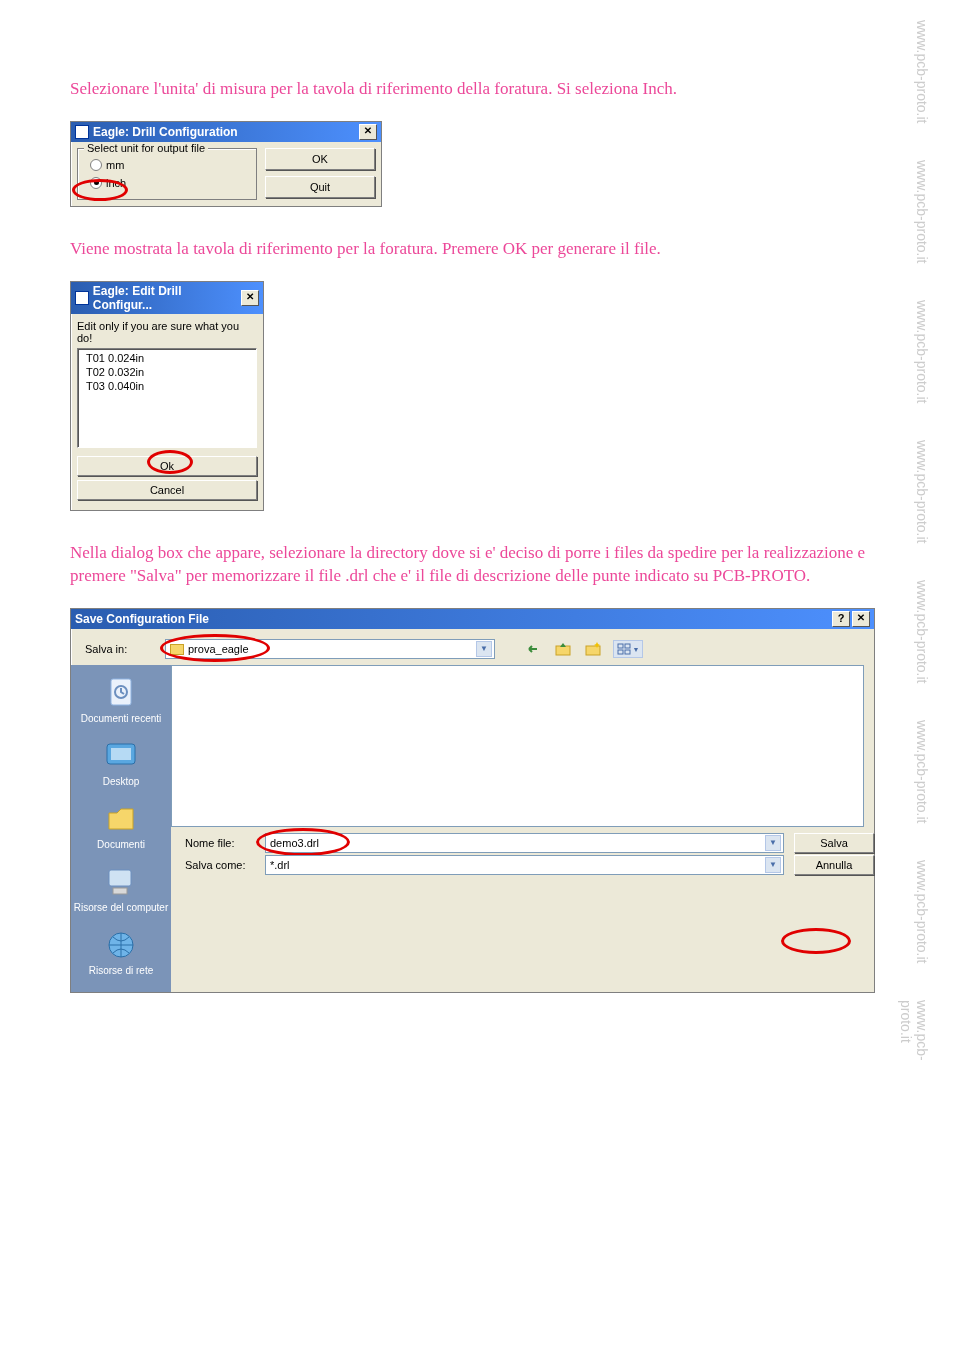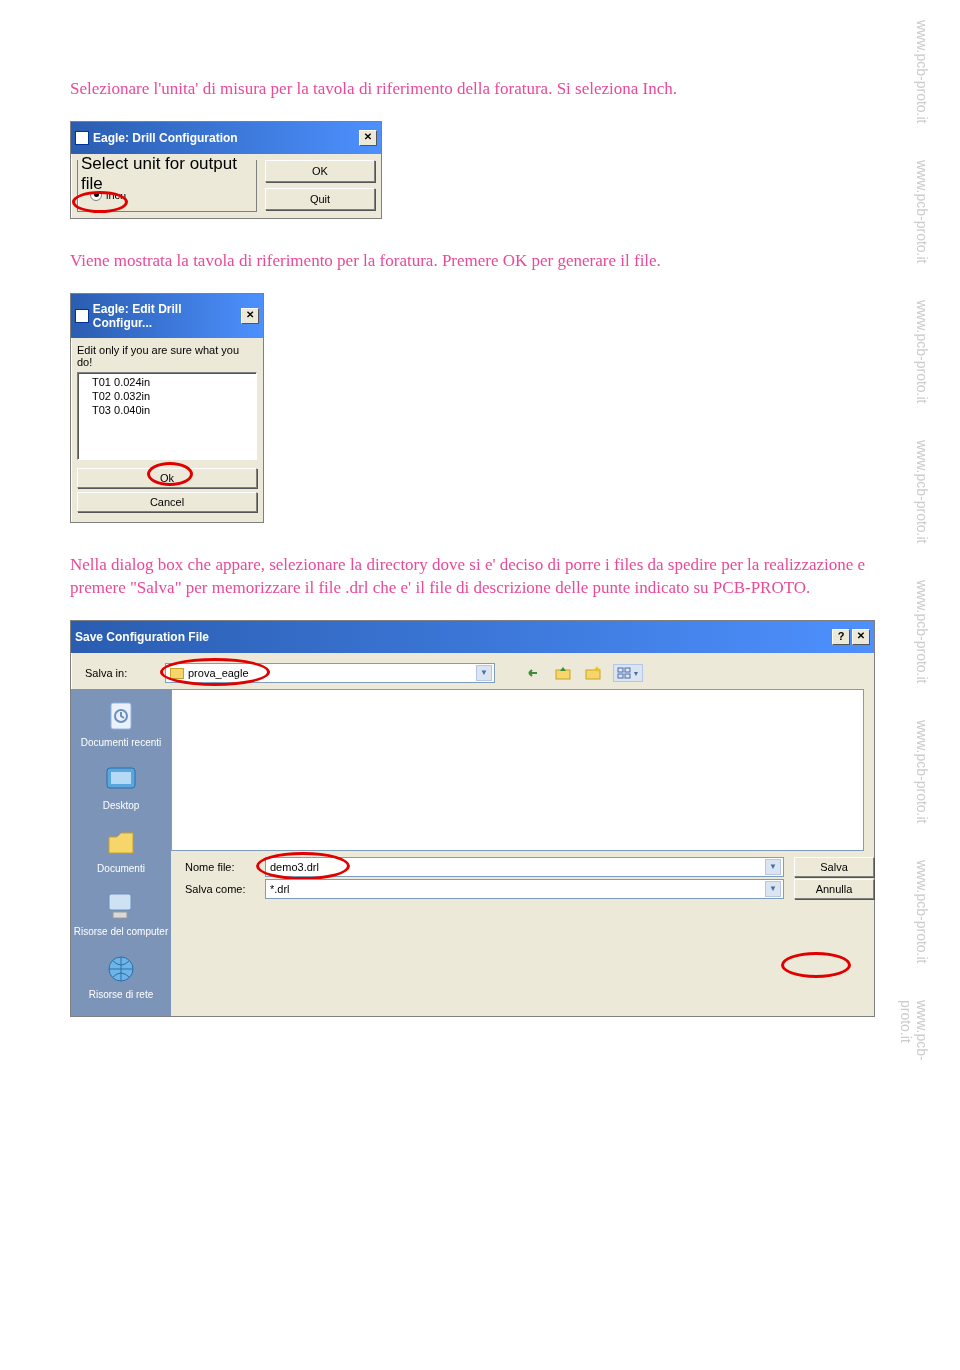--- a/index.html
+++ b/index.html
@@ -45,21 +45,21 @@
     background: #ece9d8;
     border: 1px solid #7f7f7f;
     box-shadow: 1px 1px 0 #fff inset;
     margin-bottom: 30px;
   }
   .titlebar {
     background: linear-gradient(to right, #2a5db0, #4d90fe);
     color: #fff;
     font-size: 12px;
     font-weight: bold;
-    padding: 8px 4px;
+    padding: 2px 4px;
     display: flex;
     align-items: center;
   }
   .titlebar .icon-app {
     width: 14px; height: 14px;
     background: #fff;
     margin-right: 4px;
     border: 1px solid #003399;
     display: inline-block;
   }
@@ -105,24 +105,24 @@
   .dlg1-body { padding: 6px; display: flex; gap: 8px; }
   .groupbox {
     border: 1px solid #7f7f7f;
     box-shadow: 1px 1px 0 #fff inset;
     padding: 4px 8px 8px 8px;
     position: relative;
     flex: 1;
   }
   .groupbox .legend {
     position: absolute;
-    top: -7px; left: 0;
+    top: -7px; left: 6px;
     background: #ece9d8;
     padding: 0 3px;
-    font-size: 17px;
+    font-size: 11px;
   }
   .radio-row {
     display: flex;
     align-items: center;
     gap: 4px;
     margin: 6px 0 2px 4px;
     font-size: 11px;
   }
   .radio-outer {
     width: 12px; height: 12px;
@@ -145,22 +145,22 @@
   .dlg1-buttons .btn { padding: 4px 0; }
   
   .dlg2 { width: 194px; }
   .dlg2-body { padding: 6px; }
   .dlg2-body .hint { font-size: 11px; margin-bottom: 4px; }
   .listbox {
     background: #fff;
     border: 1px solid #7f7f7f;
     border-right-color:#fff; border-bottom-color:#fff;
     box-shadow: inset 1px 1px 0 #555;
-    height: 88px;
-    padding: 2px 14px;
+    height: 100px;
+    padding: 2px 8px;
     font-size: 11px;
     line-height: 1.3;
     position: relative;
   }
   .dlg2-buttons { margin-top: 8px; position: relative; }
   .dlg2-buttons .btn { margin-bottom: 4px; padding: 3px 0; }
   
   .dlg3 { width: 805px; }
   .dlg3-body { padding: 0; }
   .dlg3-toprow {

